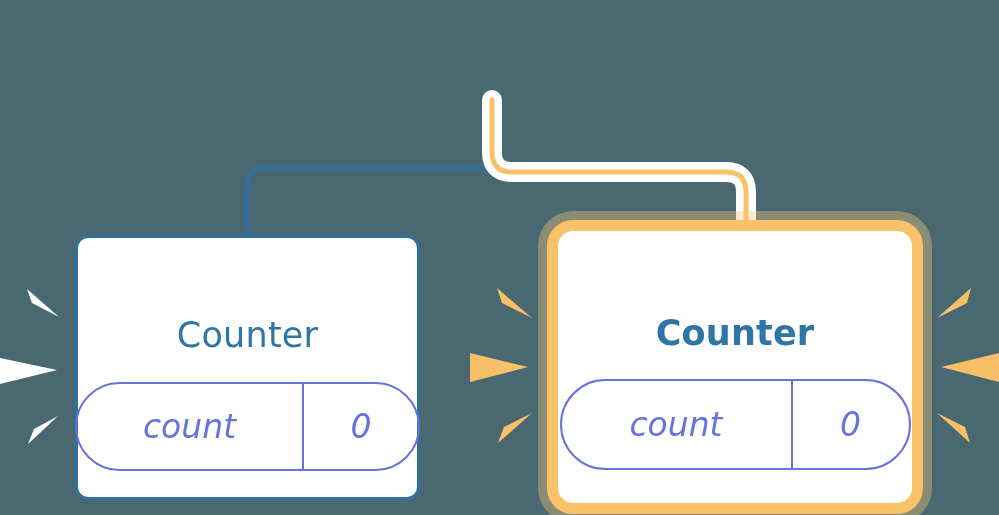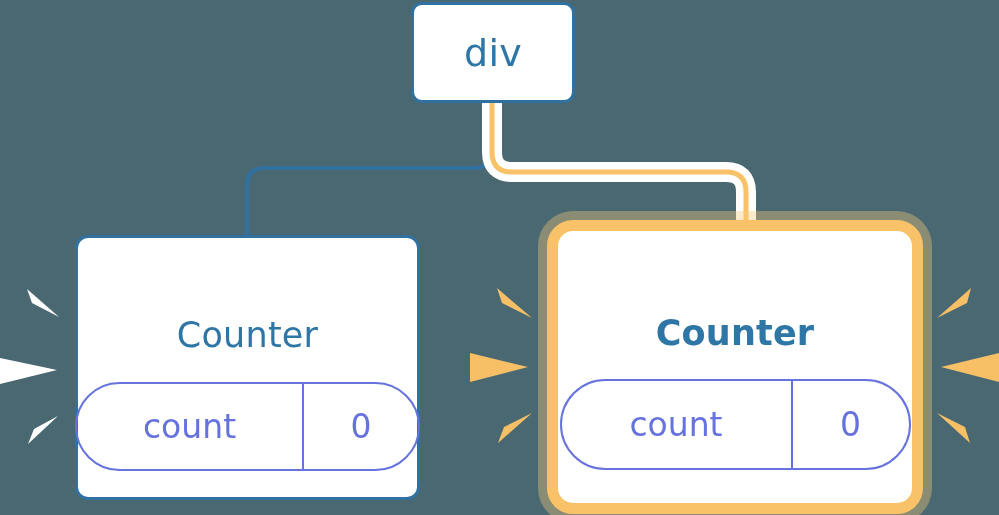--- a/index.html
+++ b/index.html
@@ -93,20 +93,21 @@
   }
 
   
   .pill {
     display: flex;
     align-items: stretch;
     border: 2px solid #6672de;
     border-radius: 999px;
     overflow: hidden;
     background: transparent;
+    font-style: italic;
   }
   .pill-left {
     width: 341px;
     height: 85px;
     margin-top: 27px;
   }
   .pill-right {
     width: 347px;
     height: 87px;
     margin-top: 26px;
@@ -157,23 +158,20 @@
       <polygon points="498,443 532,413 504,427"></polygon>
     </g>
 
     <g fill="#f7bf66">
       <polygon points="971,288 937,318 967,303"></polygon>
       <polygon points="999,353 941,367 999,382"></polygon>
       <polygon points="970,443 937,413 965,427"></polygon>
     </g>
   </svg>
 
-  <div class="node node-div">
-    <div class="node-title title-div">div</div>
-  </div>
 
   <div class="node node-counter-left">
     <div class="node-title title-counter">Counter</div>
     <div class="pill pill-left">
       <div class="pill-key">count</div>
       <div class="pill-val">0</div>
     </div>
   </div>
 
   <div class="node node-counter-right">

